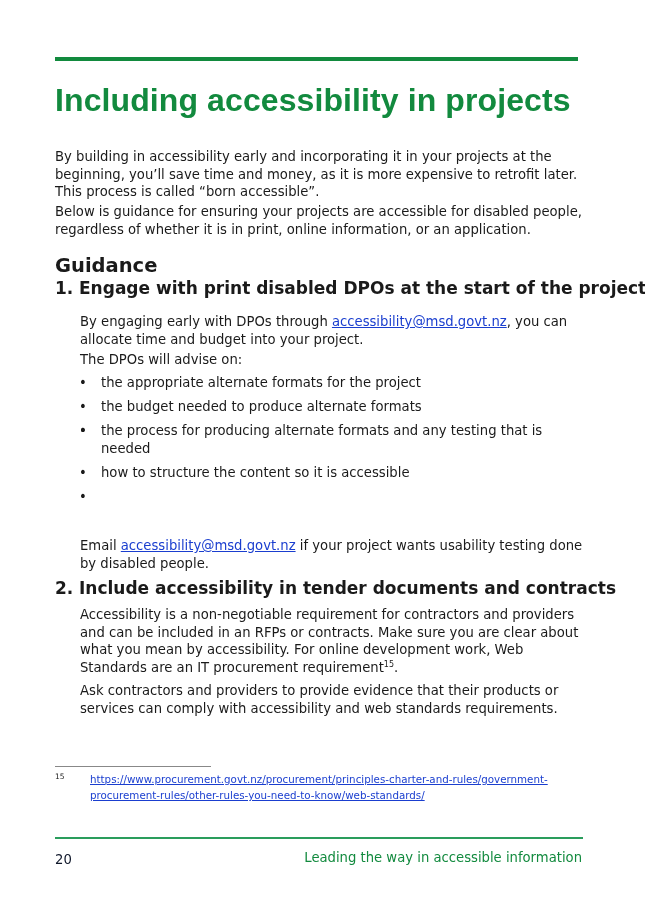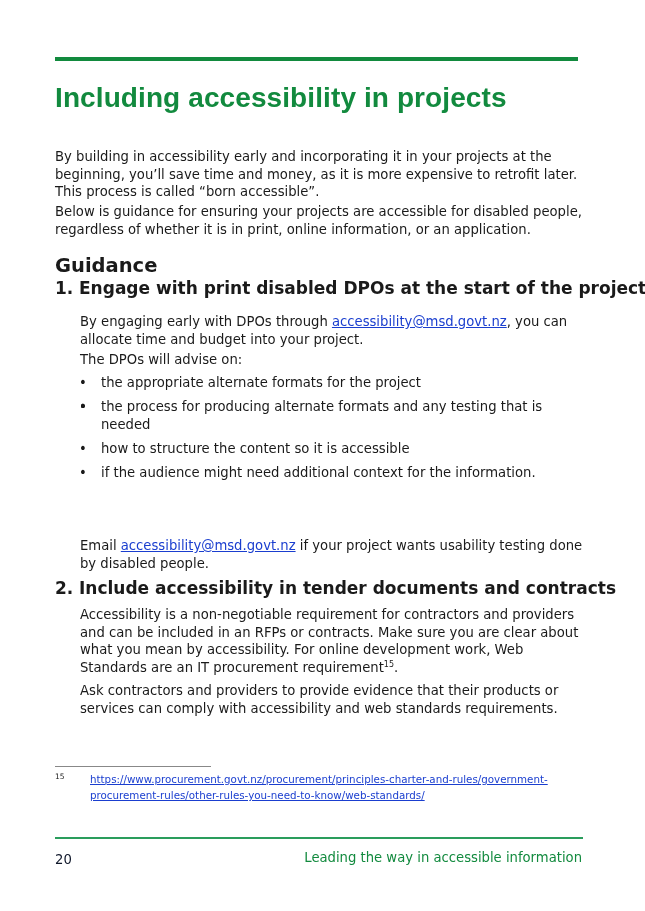--- a/index.html
+++ b/index.html
@@ -1,20 +1,20 @@
 <!DOCTYPE html>
 <html><head>
 <meta charset="utf-8">
 <style>
   html, body { margin: 0; padding: 0; background: #ffffff; }
   body { width: 645px; height: 911px; position: relative; overflow: hidden;
          font-family: "DejaVu Sans", sans-serif; color: #1a1a1a; }
   .top-rule { position: absolute; left: 55px; top: 57px; width: 523px; height: 4px; background: #128a3e; }
   h1 { position: absolute; left: 55px; top: 82px; margin: 0; font-family: "Liberation Sans", sans-serif;
-       font-weight: bold; font-size: 28px; color: #128a3e; letter-spacing: 0.1px; white-space: nowrap; }
+       font-weight: bold; font-size: 32px; color: #128a3e; letter-spacing: 0.1px; white-space: nowrap; }
   .p { position: absolute; left: 55px; width: 535px; font-size: 13.2px; line-height: 17.6px; margin: 0; }
   h2 { position: absolute; left: 55px; margin: 0; font-size: 19.5px; font-weight: bold; color: #1a1a1a; }
   h3 { position: absolute; left: 55px; margin: 0; font-size: 17px; font-weight: bold; color: #1a1a1a; white-space: nowrap; }
   h3 .num { display: inline-block; width: 24px; }
   .ind { left: 80px; width: 505px; }
   a.link { color: #1a3ecf; text-decoration: underline; }
   ul.bullets { position: absolute; left: 80px; top: 374px; width: 510px; margin: 0; padding: 0; list-style: none;
                font-size: 13.2px; line-height: 17.6px; }
   ul.bullets li { position: relative; padding-left: 21px; margin-bottom: 6.4px; }
   ul.bullets li .dot { position: absolute; left: -1px; top: 0; }
@@ -45,25 +45,25 @@
 </h3>
 
 <p class="p ind" style="top:313px;">
   <span>By engaging early with DPOs through </span><a class="link">accessibility@msd.govt.nz</a><span>, you can allocate time and budget into your project.</span>
 </p>
 
 <p class="p ind" style="top:351px;">The DPOs will advise on:</p>
 
 <ul class="bullets">
   <li><span class="dot">•</span><span>the appropriate alternate formats for the project</span></li>
-  <li><span class="dot">•</span></li>
+  <li><span class="dot">•</span><span>the budget needed to produce alternate formats</span></li>
   <li><span class="dot">•</span></li>
   <li><span class="dot">•</span><span>the process for producing alternate formats and any testing that is needed</span></li>
   <li><span class="dot">•</span><span>how to structure the content so it is accessible</span></li>
-  <li><span class="dot">•</span><span>if the audience might need additional context for the information.</span></li>
+  <li><span class="dot">•</span></li>
 </ul>
 
 <p class="p ind" style="top:537px;">
   <span>Email </span><a class="link">accessibility@msd.govt.nz</a><span> if your project wants usability testing done by disabled people.</span>
 </p>
 
 <h3 style="top:578px;">
   <span class="num">2.</span><span>Include accessibility in tender documents and contracts</span>
 </h3>
 

